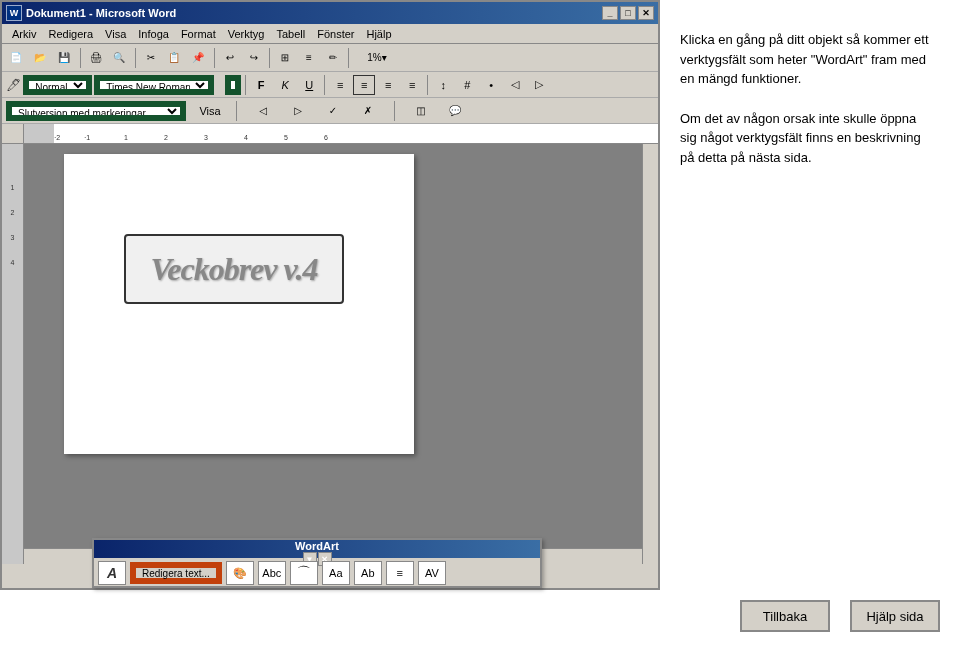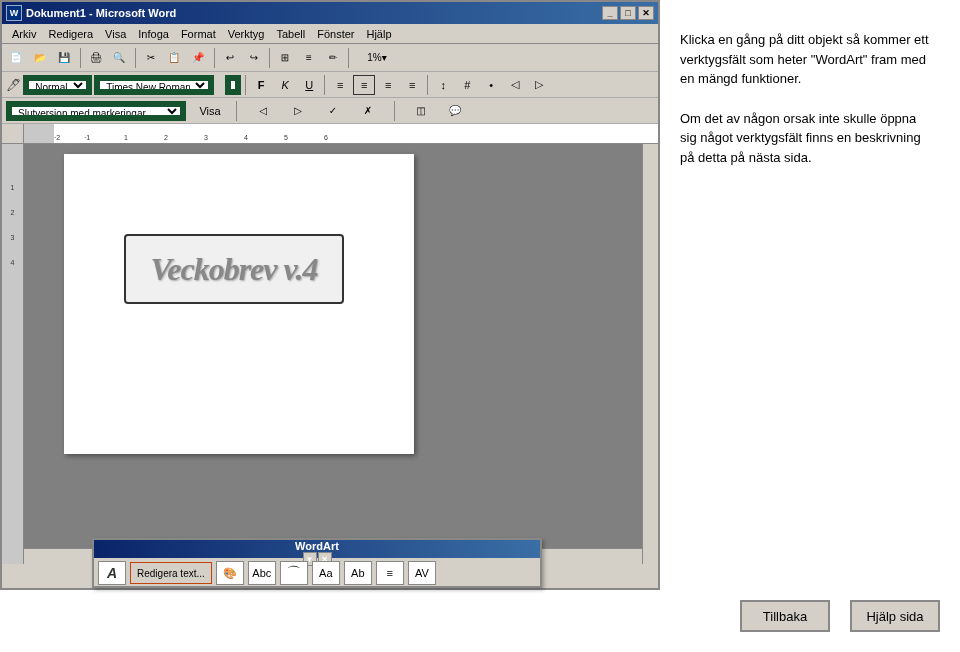--- a/index.html
+++ b/index.html
@@ -298,21 +298,21 @@
       background: #fff;
       border: 1px solid #888;
       display: flex;
       align-items: center;
       justify-content: center;
       font-size: 9px;
       cursor: pointer;
     }
     .wt-text-btn {
       background: #d4d0c8;
-      border: 1px solid #c2410c;
+      border: 6px solid #c2410c;
       padding: 2px 6px;
       font-size: 10px;
       cursor: pointer;
       height: 22px;
       display: flex;
       align-items: center;
     }
 
     
     .instruction-panel {

